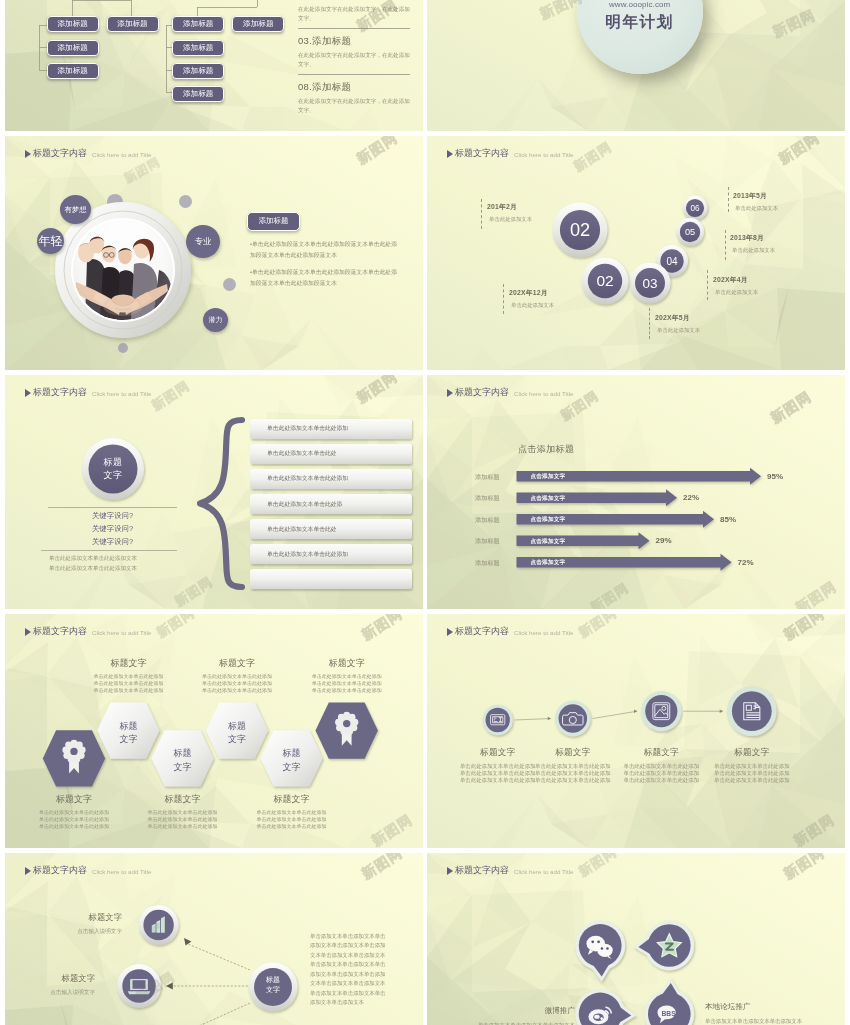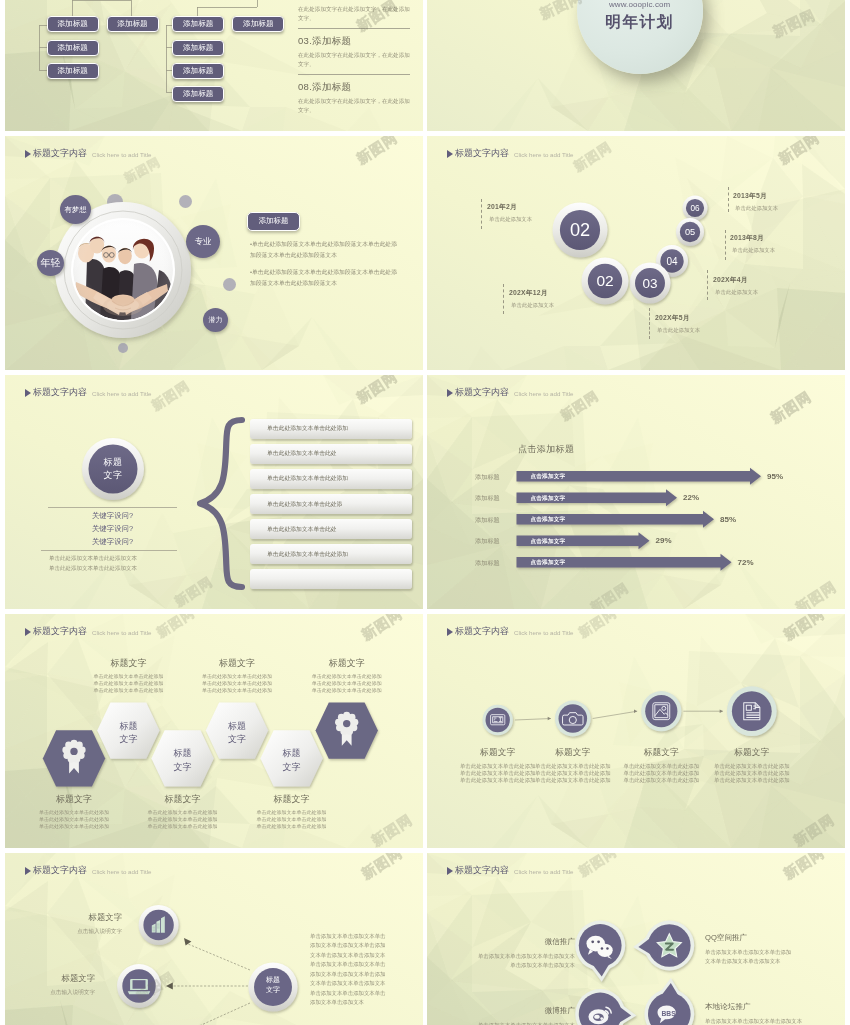--- a/index.html
+++ b/index.html
@@ -392,21 +392,21 @@
 <path d="M44.8,34.5 C44.8,26.5 59.2,25.6 59.2,34.5 C59.2,30 54,28.6 49.2,30.3 C46.6,31.2 44.8,32.3 44.8,34.5Z" fill="#2e2522"></path>
 <ellipse cx="69" cy="29" rx="8" ry="9.6" fill="#f3d7bd"></ellipse>
 <path d="M60,30 C58.4,16.5 81,14.6 81,28 C81,36 78.4,39.8 76.6,41.6 C78.4,31.5 73,22 65.6,23.8 C62,24.7 60,27 60,30Z" fill="#6e2f24"></path>
 </g>
 <ellipse cx="50" cy="86" rx="20" ry="10" fill="#d9b89c" opacity=".25"></ellipse>
 <rect width="100" height="100" fill="url(#photoVig)"></rect>
 </g>
         </svg>
       </div>
       <div class="bub" style="left:55px;top:59px;width:31px;height:29px;font-size:7.4px">有梦想</div>
-      <div class="bub" style="left:32px;top:114px;width:27px;height:26px;font-size:10px">年轻</div>
+      <div class="bub" style="left:32px;top:92px;width:27px;height:26px;font-size:12px">年轻</div>
       <div class="bub" style="left:181px;top:89px;width:34px;height:33px;font-size:8.4px">专业</div>
       <div class="bub" style="left:198px;top:172px;width:25px;height:24px;font-size:7.0px">潜力</div>
       <div class="badge" style="left:242px;top:76px;width:51px;height:16.5px;font-size:7.4px">添加标题</div>
       <div class="para" style="left:245px;top:103px">•单击此处添加段落文本单击此处添加段落文本单击此处添加段落文本单击此处添加段落文本</div>
       <div class="para" style="left:245px;top:131px">•单击此处添加段落文本单击此处添加段落文本单击此处添加段落文本单击此处添加段落文本</div>
       <div class="wm" style="left:118px;top:26px;font-size:12px;-webkit-text-stroke:.6px rgba(118,118,98,0.16);transform:rotate(-28deg)">新图网</div>
       <div class="wm" style="left:350px;top:4px;font-size:14px;-webkit-text-stroke:.6px rgba(118,118,98,0.28);transform:rotate(-33deg)">新图网</div>
     </div>
 <div class="slide" style="left:427px;top:136px">
       <svg class="bgsvg" viewBox="0 0 418 234" preserveAspectRatio="none">
@@ -905,30 +905,20 @@
             </g>
           </g>
         </g>
         <g transform="translate(242.3,161) scale(1.24)">
           <g>
             <path d="M-9,-3.6 a7.4,5.6 0 1 1 5.6,7.8 l-4.2,3.2 l1,-3.8 a5.6,5.6 0 0 1 -2.4,-7.2 z" fill="#f5f5f6"></path>
             <text x="-0.6" y="1.6" font-size="5.4" font-family="Liberation Sans, sans-serif" fill="#6a6686" text-anchor="middle" font-weight="700">BBS</text>
           </g>
         </g>
       </svg>
-      <div class="abs" style="left:30px;top:84px;width:118px;text-align:right">
-        <div class="so-t" style="text-align:right">微信推广</div>
-        <div class="so-b" style="text-align:right;margin-top:5px">单击添加文本单击添加文本单击添加文本
-单击添加文本单击添加文本</div>
-      </div>
-      <div class="abs" style="left:278px;top:80px;width:125px">
-        <div class="so-t">QQ空间推广</div>
-        <div class="so-b" style="margin-top:5px">单击添加文本单击添加文本单击添加
-文本单击添加文本单击添加文本</div>
-      </div>
       <div class="abs" style="left:30px;top:153px;width:118px;text-align:right">
         <div class="so-t" style="text-align:right">微博推广</div>
         <div class="so-b" style="text-align:right;margin-top:5px">单击添加文本单击添加文本单击添加文本</div>
       </div>
       <div class="abs" style="left:278px;top:149px;width:125px">
         <div class="so-t">本地论坛推广</div>
         <div class="so-b" style="margin-top:5px">单击添加文本单击添加文本单击添加文本</div>
       </div>
       <div class="wm" style="left:150px;top:0px;font-size:13px;-webkit-text-stroke:.6px rgba(118,118,98,0.2);transform:rotate(-33deg)">新图网</div>
       <div class="wm" style="left:355px;top:2px;font-size:14px;-webkit-text-stroke:.6px rgba(118,118,98,0.28);transform:rotate(-33deg)">新图网</div>

